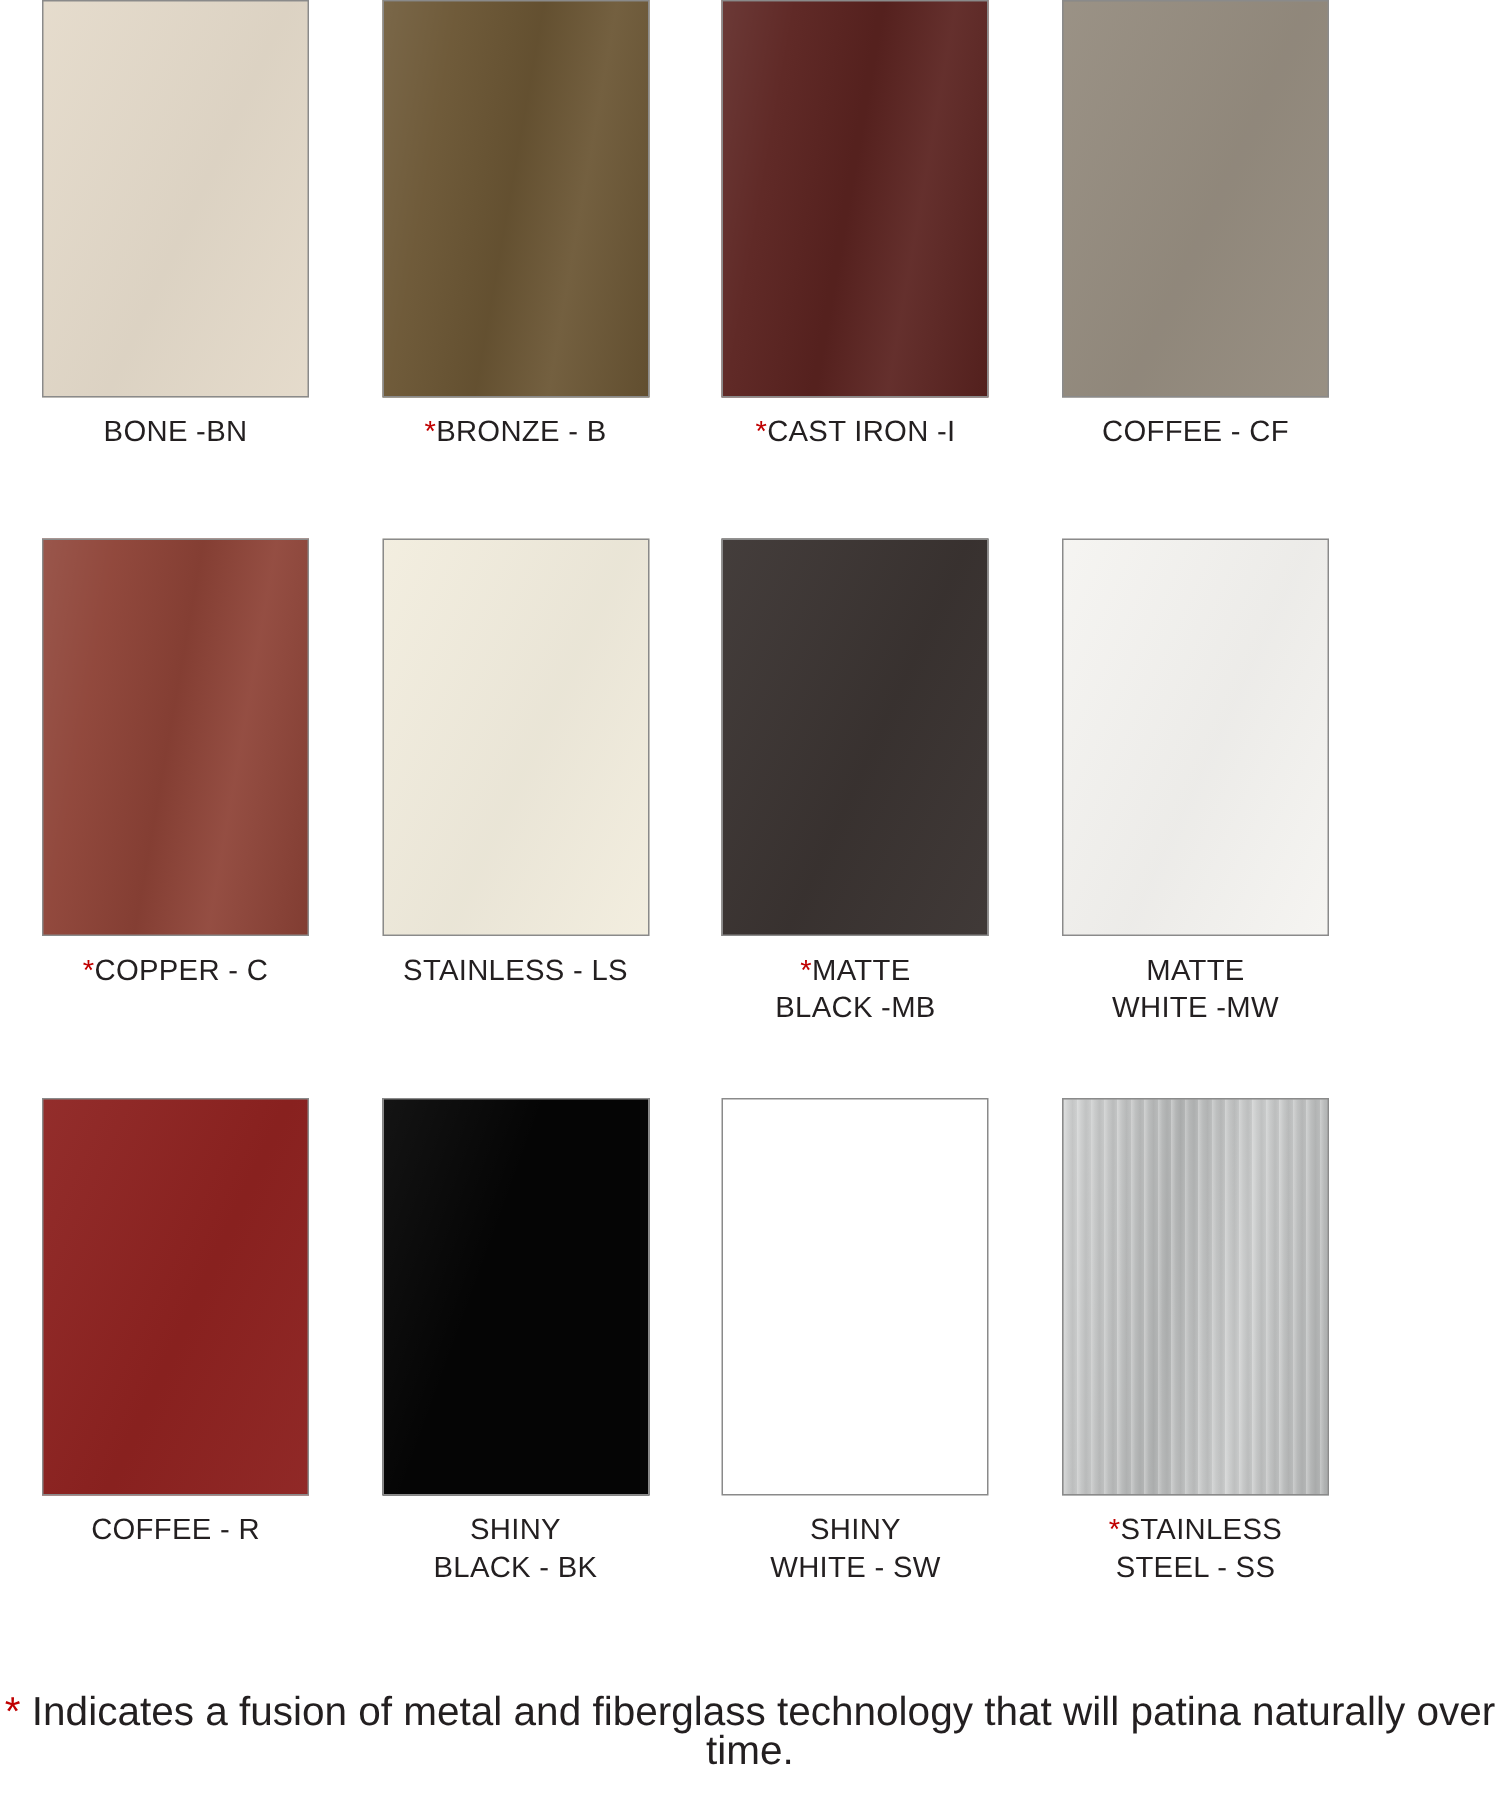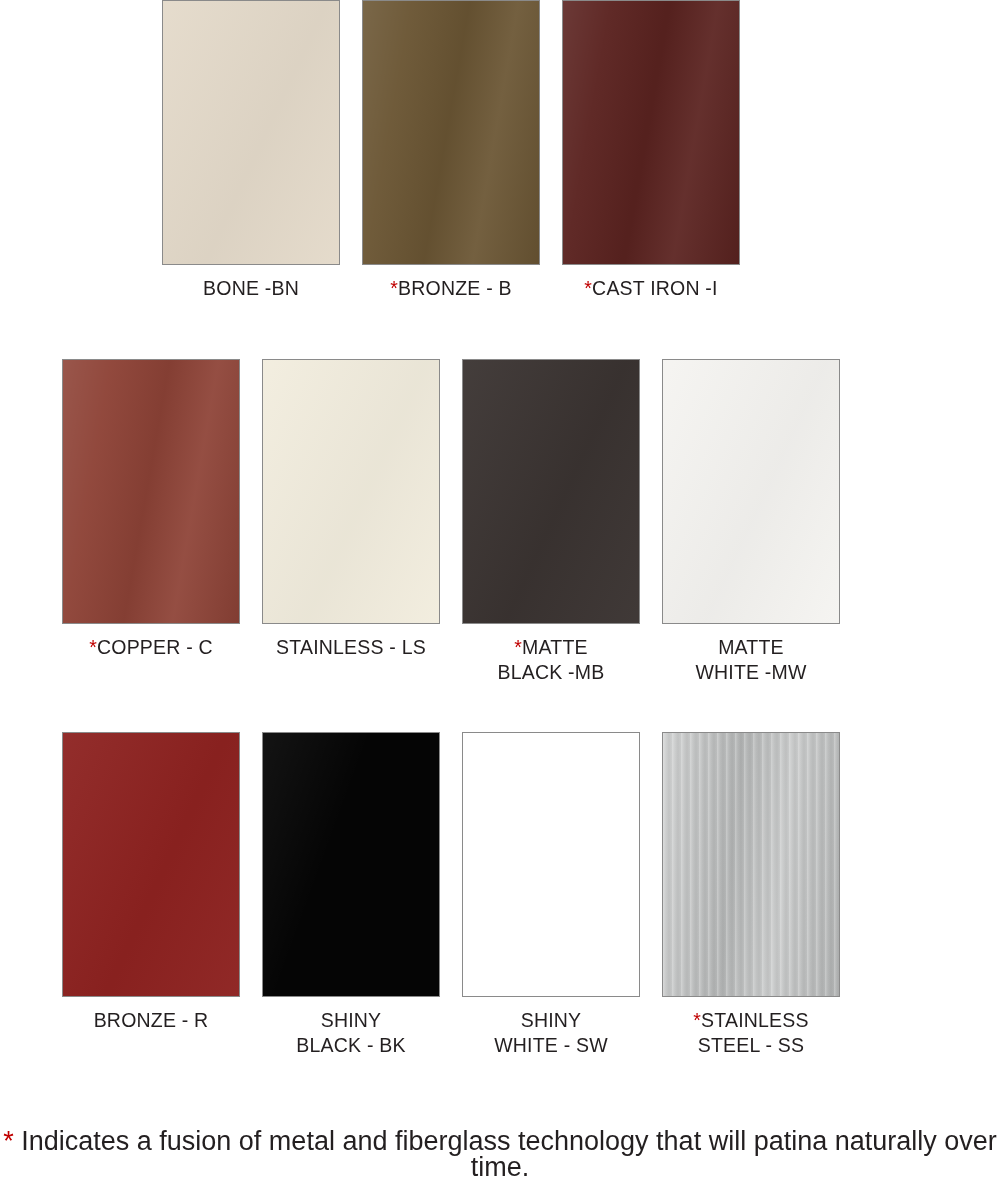--- a/index.html
+++ b/index.html
@@ -25,22 +25,22 @@
   .swatch-grid {
     position: absolute;
     top: 0;
     left: 0;
     width: 1000px;
   }
   .swatch-row {
     display: flex;
     width: 896px;
     box-sizing: border-box;
-    padding: 0 10px 0 16px;
-    justify-content: center;
+    padding: 0 10px 0 28px;
+    justify-content: space-between;
   }
   .swatch-cell {
     width: 178px;
     margin-right: 22px;
     display: flex;
     flex-direction: column;
     align-items: center;
   }
   .swatch-cell:last-child {
     margin-right: 0;
@@ -108,20 +108,26 @@
             <span class="tex" style="background: linear-gradient(100deg, rgba(255, 255, 255, 0.1) 0%, rgba(255, 255, 255, 0.03) 22%, rgba(0, 0, 0, 0.07) 48%, rgba(255, 255, 255, 0.06) 70%, rgba(0, 0, 0, 0.09) 100%);"></span>
           </div>
         <div class="swatch-label"><span class="star">*</span>BRONZE - B</div>
       </div>
       <div class="swatch-cell">
         <div class="swatch-chip" style="background: rgb(91, 35, 32);">
             <span class="tex" style="background: linear-gradient(100deg, rgba(255, 255, 255, 0.1) 0%, rgba(255, 255, 255, 0.03) 22%, rgba(0, 0, 0, 0.07) 48%, rgba(255, 255, 255, 0.06) 70%, rgba(0, 0, 0, 0.09) 100%);"></span>
           </div>
         <div class="swatch-label"><span class="star">*</span>CAST IRON -I</div>
       </div>
+      <div class="swatch-cell">
+        <div class="swatch-chip" style="background: rgb(149, 140, 127);">
+            <span class="tex" style="background: linear-gradient(115deg, rgba(255, 255, 255, 0.05) 0%, rgba(0, 0, 0, 0.035) 55%, rgba(255, 255, 255, 0.03) 100%);"></span>
+          </div>
+        <div class="swatch-label">COFFEE - CF</div>
+      </div>
     </div>
 
     <div class="row-gap-1"></div>
 
     <div class="swatch-row">
       <div class="swatch-cell">
         <div class="swatch-chip" style="background: rgb(142, 67, 55);">
             <span class="tex" style="background: linear-gradient(100deg, rgba(255, 255, 255, 0.1) 0%, rgba(255, 255, 255, 0.03) 22%, rgba(0, 0, 0, 0.07) 48%, rgba(255, 255, 255, 0.06) 70%, rgba(0, 0, 0, 0.09) 100%);"></span>
           </div>
         <div class="swatch-label"><span class="star">*</span>COPPER - C</div>
@@ -148,21 +154,21 @@
       </div>
     </div>
 
     <div class="row-gap-2"></div>
 
     <div class="swatch-row">
       <div class="swatch-cell">
         <div class="swatch-chip" style="background: rgb(141, 34, 32);">
             <span class="tex" style="background: linear-gradient(115deg, rgba(255, 255, 255, 0.05) 0%, rgba(0, 0, 0, 0.035) 55%, rgba(255, 255, 255, 0.03) 100%);"></span>
           </div>
-        <div class="swatch-label">BRONZE - R</div>
+        <div class="swatch-label">COFFEE - R</div>
       </div>
       <div class="swatch-cell">
         <div class="swatch-chip" style="background: rgb(5, 5, 5);">
             <span class="tex" style="background: linear-gradient(110deg, rgba(255, 255, 255, 0.06) 0%, rgba(255, 255, 255, 0) 40%);"></span>
           </div>
         <div class="swatch-label">SHINY
 BLACK - BK</div>
       </div>
       <div class="swatch-cell">
         <div class="swatch-chip" style="background: rgb(255, 255, 255);">

